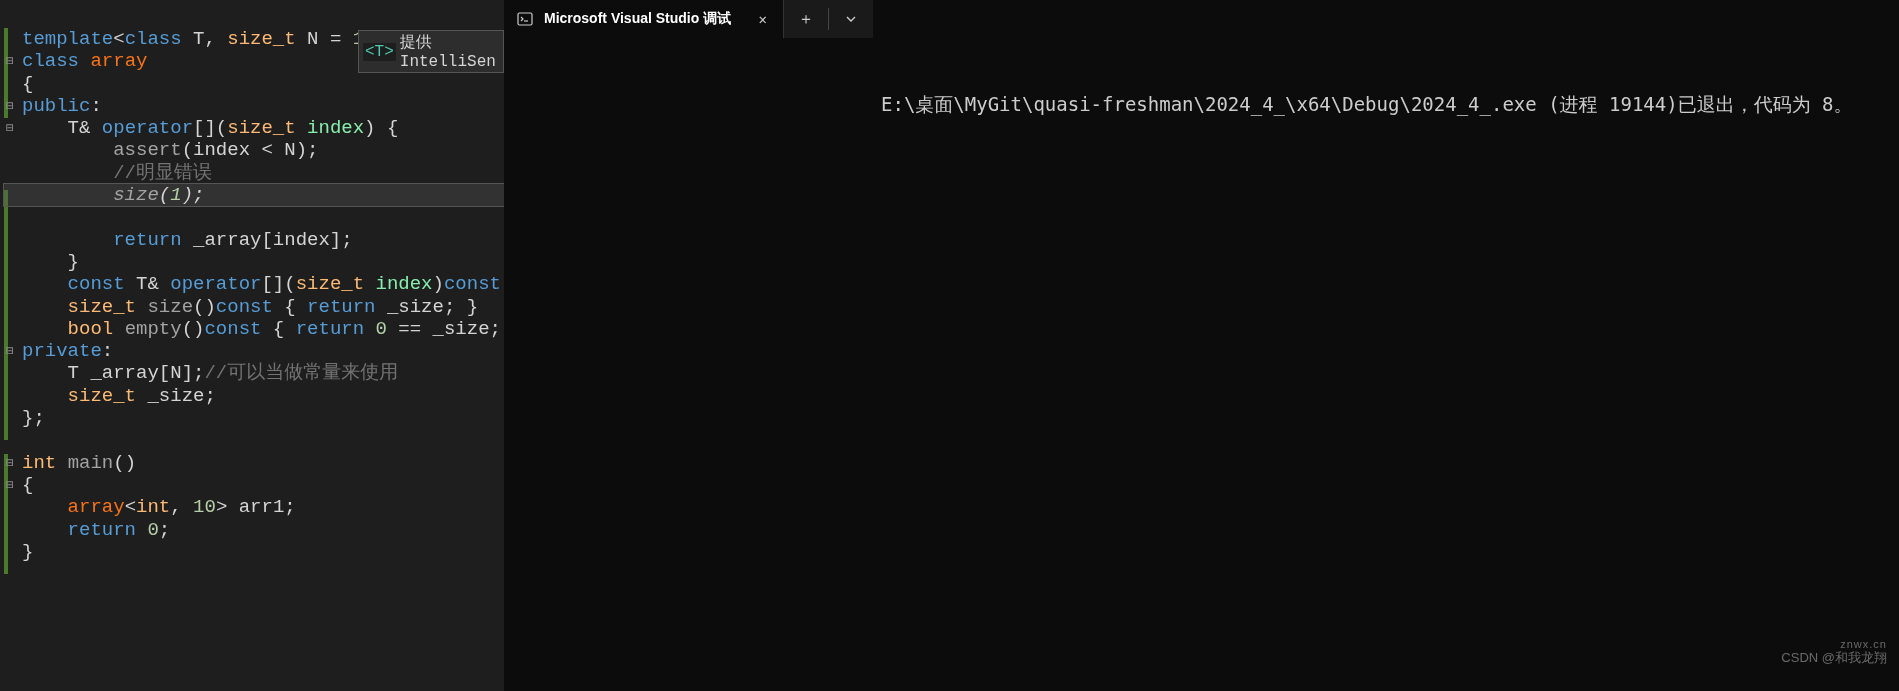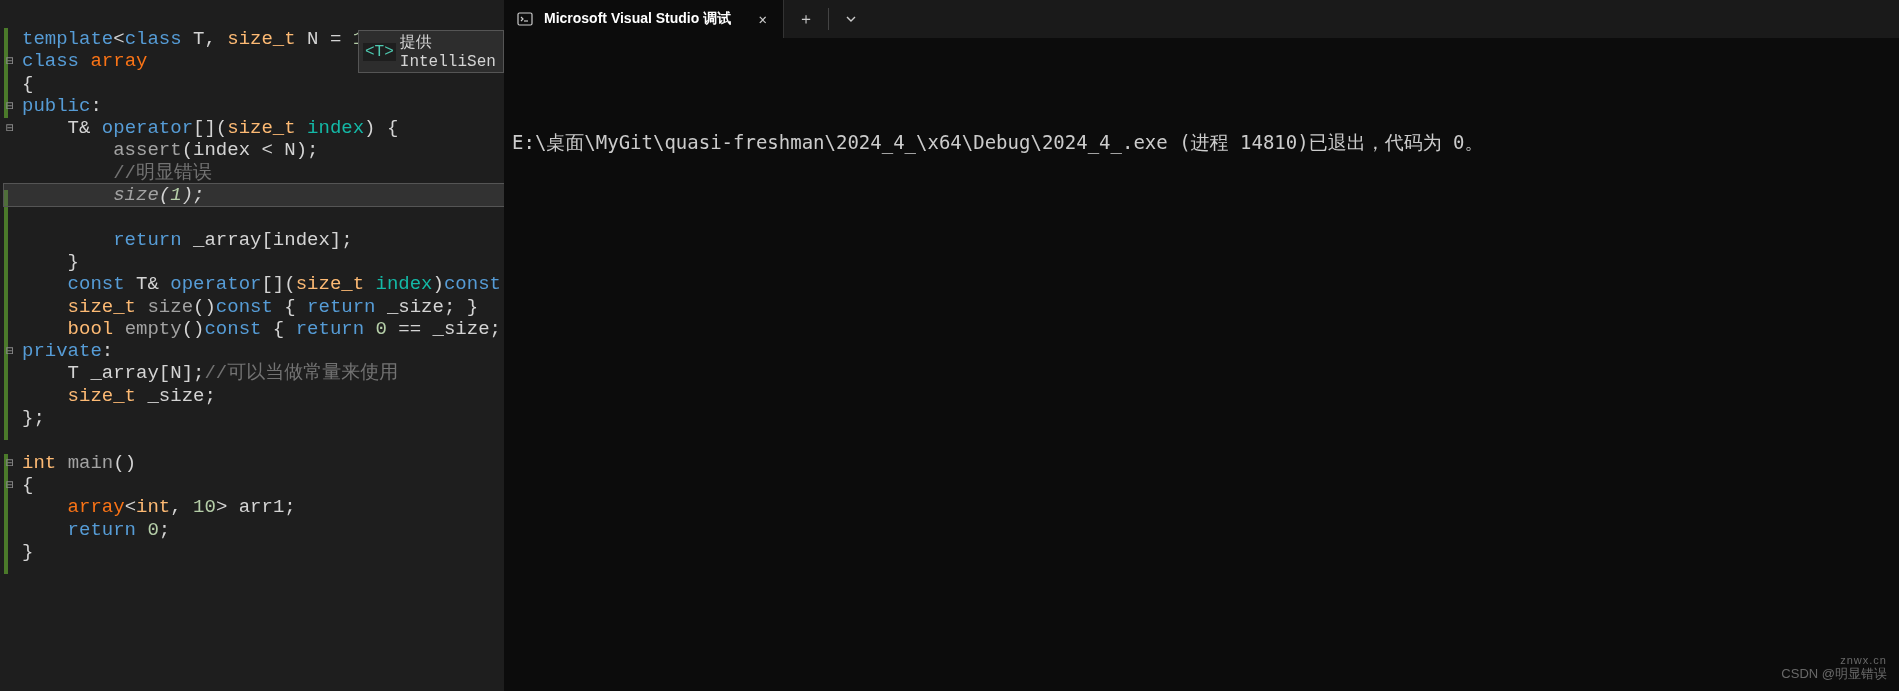--- a/index.html
+++ b/index.html
@@ -43,21 +43,21 @@
   outline: 1px solid #555;
   font-style: italic;
 }
 .kw { color: #569cd6; }
 .typ { color: #fdba74; }
 .cls { color: #f97316; }
 .num { color: #b5cea8; }
 .cmt { color: #737373; }
 .fn { color: #a3a3a3; }
 .op { color: #d4d4d4; }
-.param { color: #14b8a6; }
+.param { color: #86efac; }
 .brace { color: #d4d4d4; }
 .intellisense-tag {
   position: absolute;
   top: 30px;
   left: 358px;
   background: #2d2d2d;
   border: 1px solid #555;
   font-size: 16px;
   padding: 1px 4px;
   display: flex;
@@ -93,21 +93,21 @@
   width: 4px;
   height: 120px;
   background: #4b7a2a;
 }
 
 .terminal-pane {
   flex: 1;
   height: 100%;
   background: #0c0c0c;
   display: flex;
-  flex-direction: column;
+  flex-direction: row;
 }
 .tab-bar {
   height: 38px;
   background: #1a1a1a;
   display: flex;
   align-items: stretch;
 }
 .tab {
   background: #0c0c0c;
   display: flex;
@@ -172,21 +172,21 @@
 .cursor {
   display: inline-block;
   width: 1px;
   height: 20px;
   background: #ccc;
   vertical-align: middle;
 }
 .watermark {
   position: absolute;
   right: 12px;
-  bottom: 10px;
+  bottom: 26px;
   color: rgba(180,180,180,0.55);
   font-family: "Segoe UI", sans-serif;
   font-size: 13px;
   text-align: right;
   line-height: 14px;
 }
 .watermark .sm { font-size: 11px; letter-spacing: 1px; }
 </style>
 </head>
 <body>
@@ -225,19 +225,19 @@
       <div class="tab-action-btn">＋</div>
       <div class="divider-v"></div>
       <div class="tab-action-btn">
         <svg width="12" height="12" viewBox="0 0 12 12">
             <path d="M2 4 L6 8 L10 4" stroke="#ccc" stroke-width="1.4" fill="none"></path>
           </svg>
       </div>
     </div>
   </div>
   <div class="terminal-content">
-    <span class="terminal-line">E:\桌面\MyGit\quasi-freshman\2024_4_\x64\Debug\2024_4_.exe (进程 14810)已退出，代码为 0。</span>
+    <span class="terminal-line">E:\桌面\MyGit\quasi-freshman\2024_4_\x64\Debug\2024_4_.exe (进程 19144)已退出，代码为 8。</span>
   </div>
   <div class="watermark">
     <div class="sm">znwx.cn</div>
-    <div>CSDN @明显错误</div>
+    <div>CSDN @和我龙翔</div>
   </div>
 </div>
 
 </body></html>

